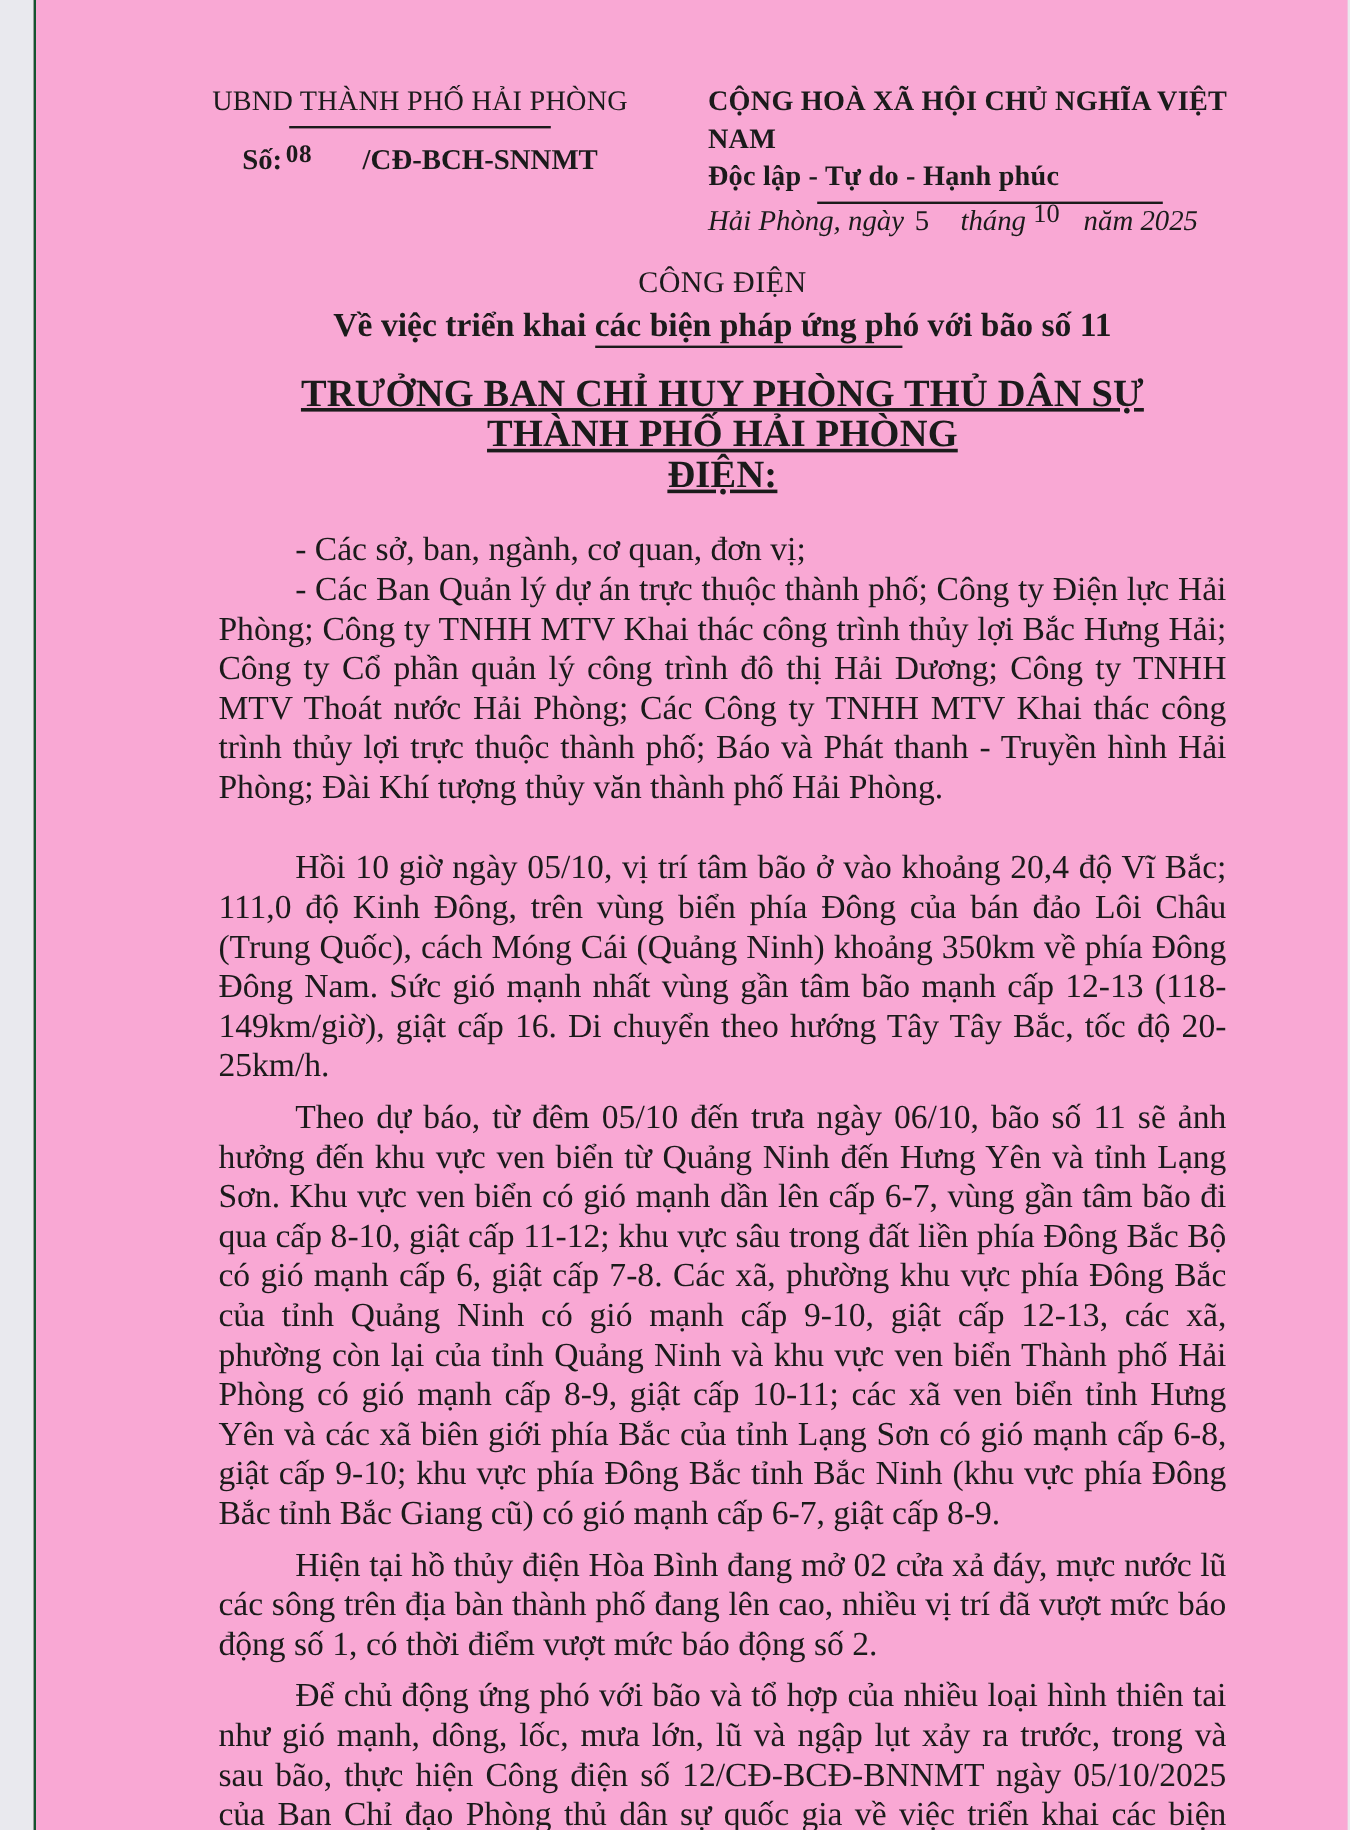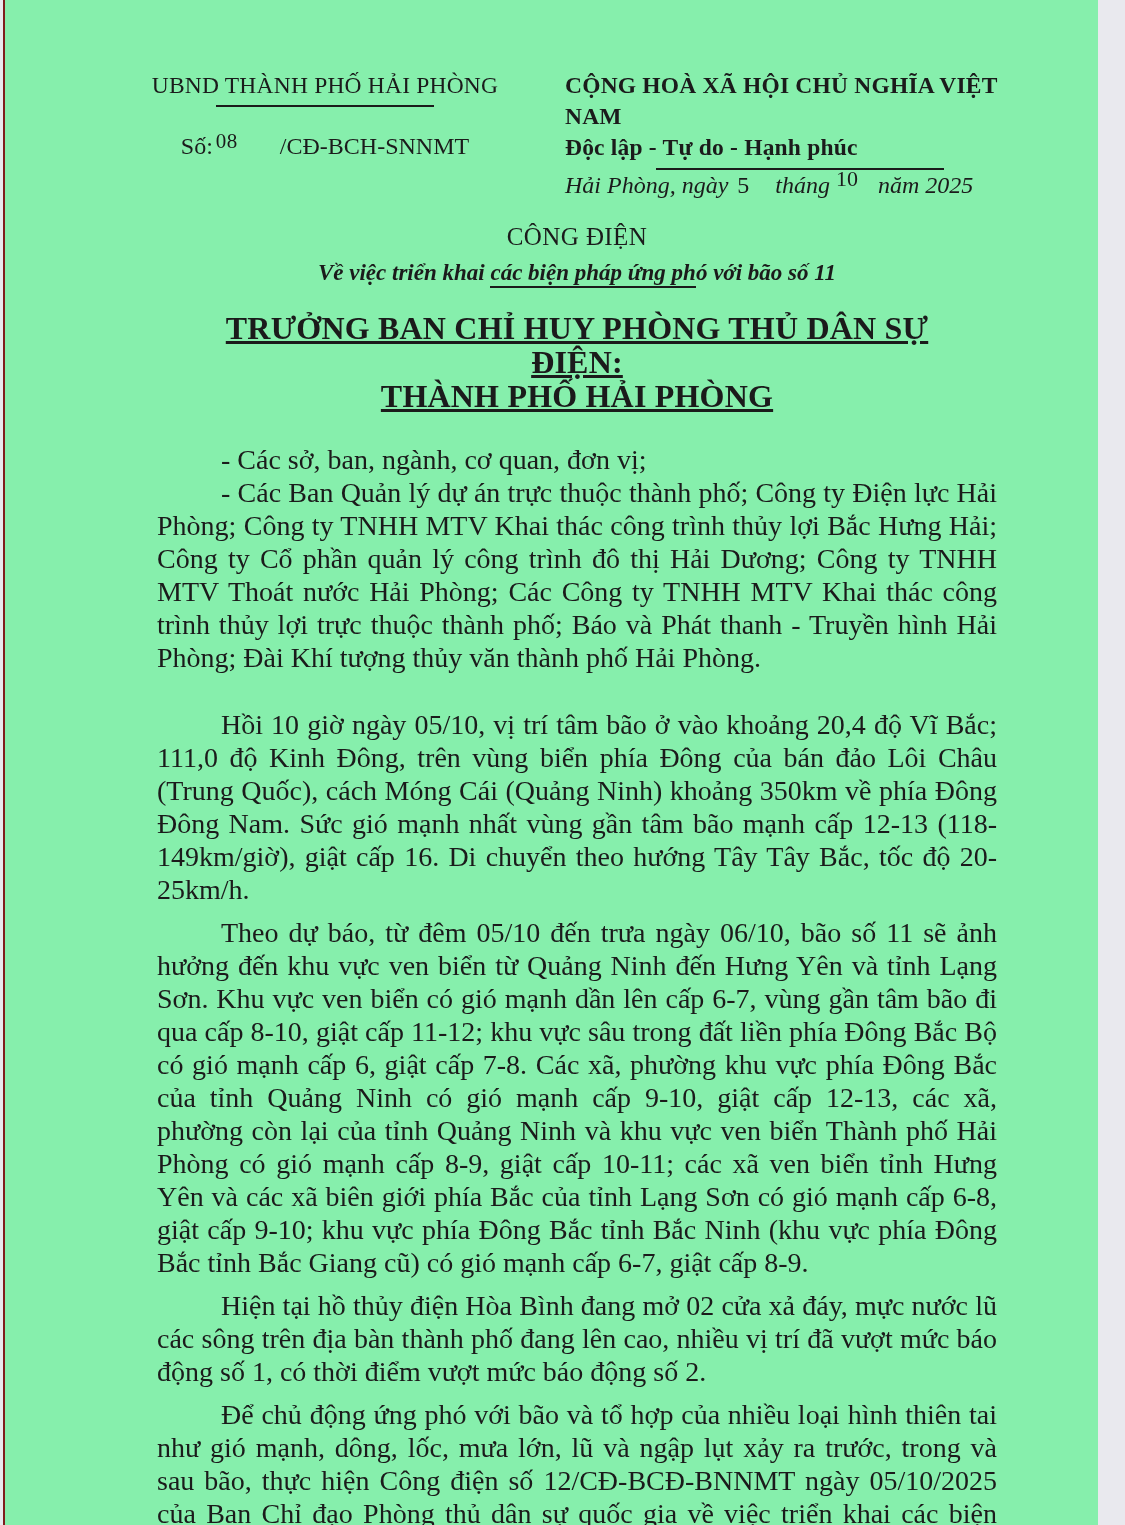--- a/index.html
+++ b/index.html
@@ -5,46 +5,46 @@
   html, body { margin: 0; padding: 0; }
   body {
     width: 1125px; height: 1525px;
     background: #e9e9ee;
     font-family: "Liberation Serif", "DejaVu Serif", serif;
     color: #1b1b1b;
     position: relative;
     overflow: hidden;
   }
   .page {
-    position: absolute; top: 0; left: 3px;
+    position: absolute; top: 0; left: 28px;
     width: 1095px; height: 1525px;
-    background: #86efac;
-    border-left: 2px solid #7f1d1d;
+    background: #f9a8d4;
+    border-left: 2px solid #14532d;
     box-sizing: border-box;
   }
   
   .header { display: flex; padding-top: 70px; }
   .hdr-left  { width: 500px; margin-left: 70px;  text-align: center; }
   .hdr-right { width: 470px; margin-left: -10px; text-align: left; }
   .h1 { font-size: 23.5px; line-height: 30px; letter-spacing: .2px; }
   .h2 { font-size: 23.5px; line-height: 31px; font-weight: bold; letter-spacing: .2px; }
   .rule { border-top: 2.5px solid #1b1b1b; margin: 5px auto 0; height: 0; }
   .rule-l { width: 218px; }
   .rule-r { width: 288px; }
-  .docnum { margin-top: 24px; font-size: 24px; line-height: 30px; }
+  .docnum { margin-top: 12px; font-size: 24px; line-height: 30px; font-weight: bold; }
   .docnum .num { font-size: 21px; position: relative; top: -6px; margin-left: 3px; letter-spacing: .5px; }
   .docnum .sym { margin-left: 42px; }
   .dateline { margin-top: 0; font-size: 24px; line-height: 30px; font-style: italic; }
   .dateline .fill { font-style: normal; }
   .fill-day   { margin: 0 26px 0 9px; }
   .fill-month { margin: 0 20px 0 6px; position: relative; top: -7px; font-size: 22px; }
   
   .title-block { text-align: center; margin: 20px 101px 0 152px; }
   .t-main { font-size: 25px; font-weight: normal; line-height: 32px; letter-spacing: .4px; }
-  .t-sub  { font-size: 23px; font-weight: bold; line-height: 32px; margin-top: 4px; font-style: italic; }
+  .t-sub  { font-size: 28px; font-weight: bold; line-height: 32px; margin-top: 4px; }
   .t-sub .u { border-bottom: 2.5px solid #1b1b1b; padding-bottom: 1px; }
   .t-issuers { margin-top: 22px; }
   .t-iss { font-size: 32px; font-weight: bold; line-height: 34px; letter-spacing: .2px; text-decoration: underline; }
   
   .content {
     margin: 30px 101px 0 152px;
     font-size: 28px; line-height: 33px;
     text-align: justify;
   }
   p.para { margin: 0; text-indent: 64px; }
@@ -69,22 +69,22 @@
       <div class="rule rule-r"></div>
       <div class="dateline"><span>Hải Phòng, ngày</span><span class="fill fill-day">5</span><span>tháng</span><span class="fill fill-month">10</span><span>năm 2025</span></div>
     </div>
   </div>
 
   <div class="title-block">
     <div class="t-main">CÔNG ĐIỆN</div>
     <div class="t-sub"><span>Về việc triển khai </span><span class="u">các biện pháp ứng ph</span><span>ó với bão số 11</span></div>
     <div class="t-issuers">
       <div class="t-iss">TRƯỞNG BAN CHỈ HUY PHÒNG THỦ DÂN SỰ</div>
+      <div class="t-iss">THÀNH PHỐ HẢI PHÒNG</div>
       <div class="t-iss">ĐIỆN:</div>
-      <div class="t-iss">THÀNH PHỐ HẢI PHÒNG</div>
     </div>
   </div>
 
   <div class="content">
     <p class="para">- Các sở, ban, ngành, cơ quan, đơn vị;</p>
     <p class="para">- Các Ban Quản lý dự án trực thuộc thành phố; Công ty Điện lực Hải Phòng; Công ty TNHH MTV Khai thác công trình thủy lợi Bắc Hưng Hải; Công ty Cổ phần quản lý công trình đô thị Hải Dương; Công ty TNHH MTV Thoát nước Hải Phòng; Các Công ty TNHH MTV Khai thác công trình thủy lợi trực thuộc thành phố; Báo và Phát thanh - Truyền hình Hải Phòng; Đài Khí tượng thủy văn thành phố Hải Phòng.</p>
     <p class="para gap-big">Hồi 10 giờ ngày 05/10, vị trí tâm bão ở vào khoảng 20,4 độ Vĩ Bắc; 111,0 độ Kinh Đông, trên vùng biển phía Đông của bán đảo Lôi Châu (Trung Quốc), cách Móng Cái (Quảng Ninh) khoảng 350km về phía Đông Đông Nam. Sức gió mạnh nhất vùng gần tâm bão mạnh cấp 12-13 (118-149km/giờ), giật cấp 16. Di chuyển theo hướng Tây Tây Bắc, tốc độ 20-25km/h.</p>
     <p class="para gap">Theo dự báo, từ đêm 05/10 đến trưa ngày 06/10, bão số 11 sẽ ảnh hưởng đến khu vực ven biển từ Quảng Ninh đến Hưng Yên và tỉnh Lạng Sơn. Khu vực ven biển có gió mạnh dần lên cấp 6-7, vùng gần tâm bão đi qua cấp 8-10, giật cấp 11-12; khu vực sâu trong đất liền phía Đông Bắc Bộ có gió mạnh cấp 6, giật cấp 7-8. Các xã, phường khu vực phía Đông Bắc của tỉnh Quảng Ninh có gió mạnh cấp 9-10, giật cấp 12-13, các xã, phường còn lại của tỉnh Quảng Ninh và khu vực ven biển Thành phố Hải Phòng có gió mạnh cấp 8-9, giật cấp 10-11; các xã ven biển tỉnh Hưng Yên và các xã biên giới phía Bắc của tỉnh Lạng Sơn có gió mạnh cấp 6-8, giật cấp 9-10; khu vực phía Đông Bắc tỉnh Bắc Ninh (khu vực phía Đông Bắc tỉnh Bắc Giang cũ) có gió mạnh cấp 6-7, giật cấp 8-9.</p>
     <p class="para gap">Hiện tại hồ thủy điện Hòa Bình đang mở 02 cửa xả đáy, mực nước lũ các sông trên địa bàn thành phố đang lên cao, nhiều vị trí đã vượt mức báo động số 1, có thời điểm vượt mức báo động số 2.</p>
     <p class="para gap cut">Để chủ động ứng phó với bão và tổ hợp của nhiều loại hình thiên tai như gió mạnh, dông, lốc, mưa lớn, lũ và ngập lụt xảy ra trước, trong và sau bão, thực hiện Công điện số 12/CĐ-BCĐ-BNNMT ngày 05/10/2025 của Ban Chỉ đạo Phòng thủ dân sự quốc gia về việc triển khai các biện pháp ứng phó với bão số 11; Ban Chỉ huy Phòng thủ dân sự thành phố đề nghị các Sở, ban, ngành thành</p>

